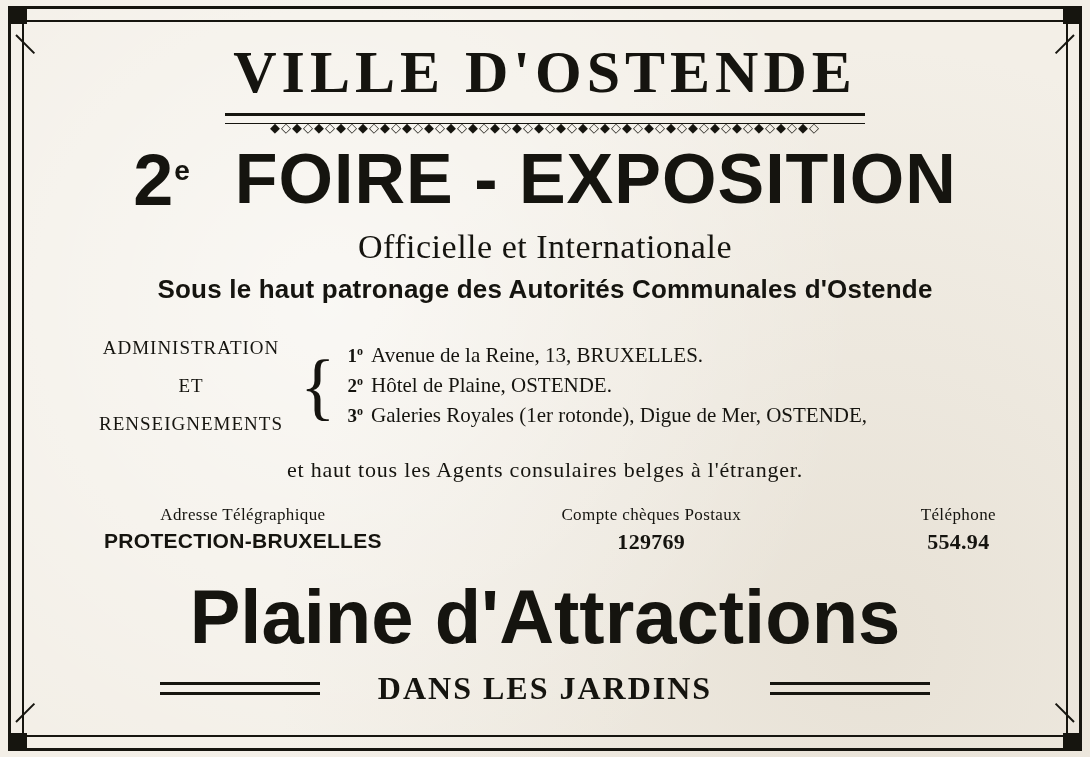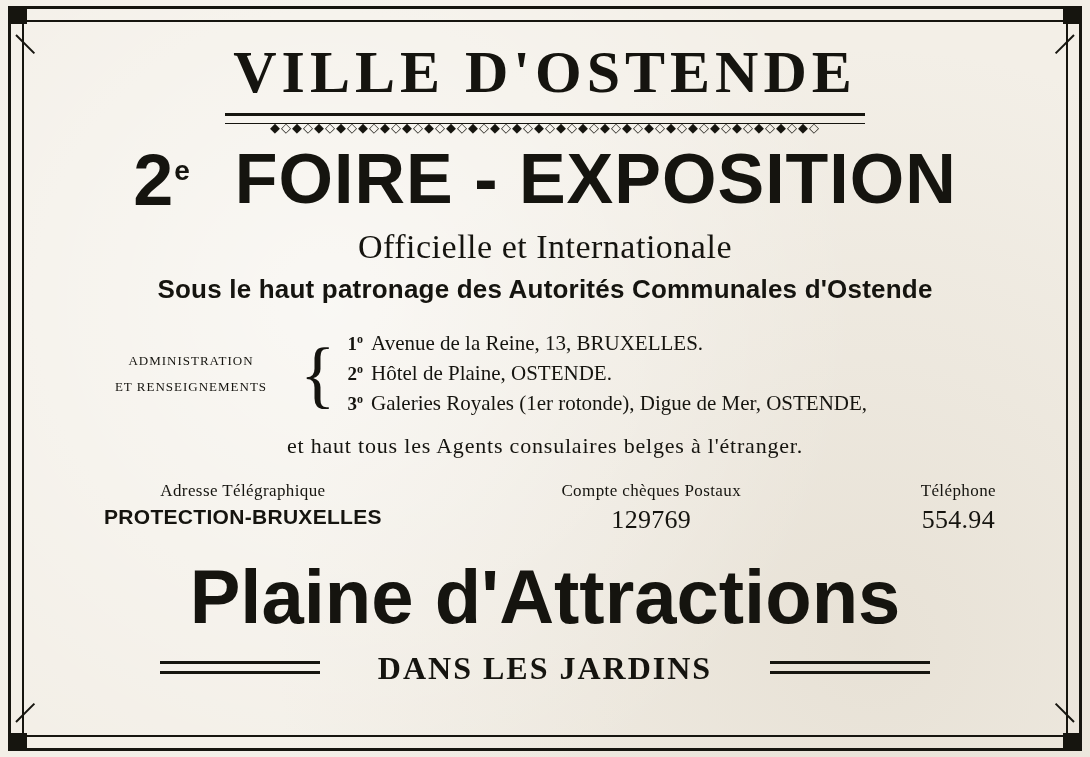--- a/index.html
+++ b/index.html
@@ -166,21 +166,21 @@
   .admin-block {
     display: flex;
     align-items: center;
     justify-content: flex-start;
     margin-top: 24px;
     padding-left: 52px;
     text-align: left;
   }
   .admin-label {
     font-family: "Liberation Serif", serif;
-    font-size: 13px;
+    font-size: 19px;
     letter-spacing: 1px;
     line-height: 2.0;
     width: 210px;
     text-align: center;
   }
   .brace {
     font-family: "Liberation Serif", serif;
     font-size: 74px;
     line-height: 0.82;
     margin: 0 12px 0 4px;
@@ -222,22 +222,22 @@
   }
   .contact-value {
     font-family: "Liberation Sans", sans-serif;
     font-weight: bold;
     font-size: 21px;
     margin-top: 4px;
     letter-spacing: 0.3px;
   }
   .contact-value.serifnum {
     font-family: "Liberation Serif", serif;
-    font-weight: normal;
-    font-size: 26px;
+    font-weight: bold;
+    font-size: 22px;
   }
 
   
   .plaine {
     font-family: "Liberation Sans", sans-serif;
     font-weight: bold;
     font-size: 76px;
     letter-spacing: 0px;
     margin-top: 18px;
     white-space: nowrap;

